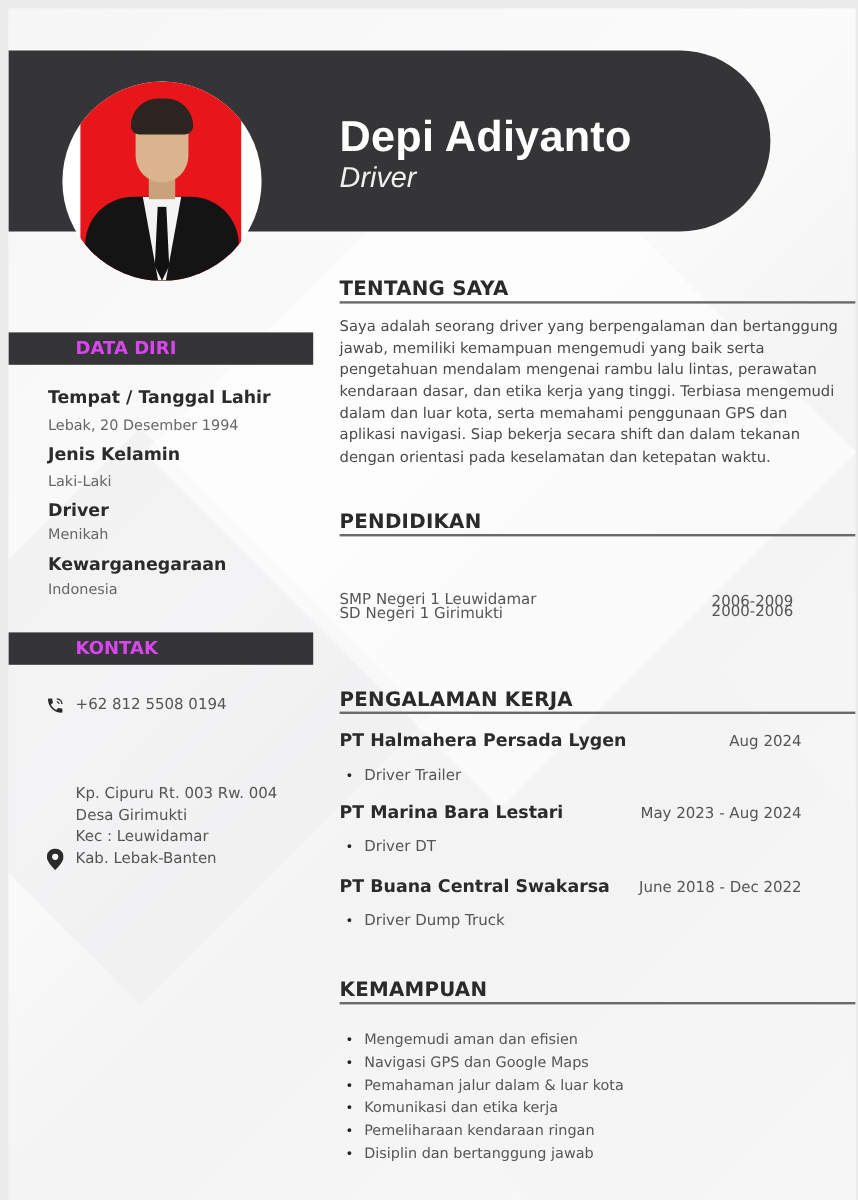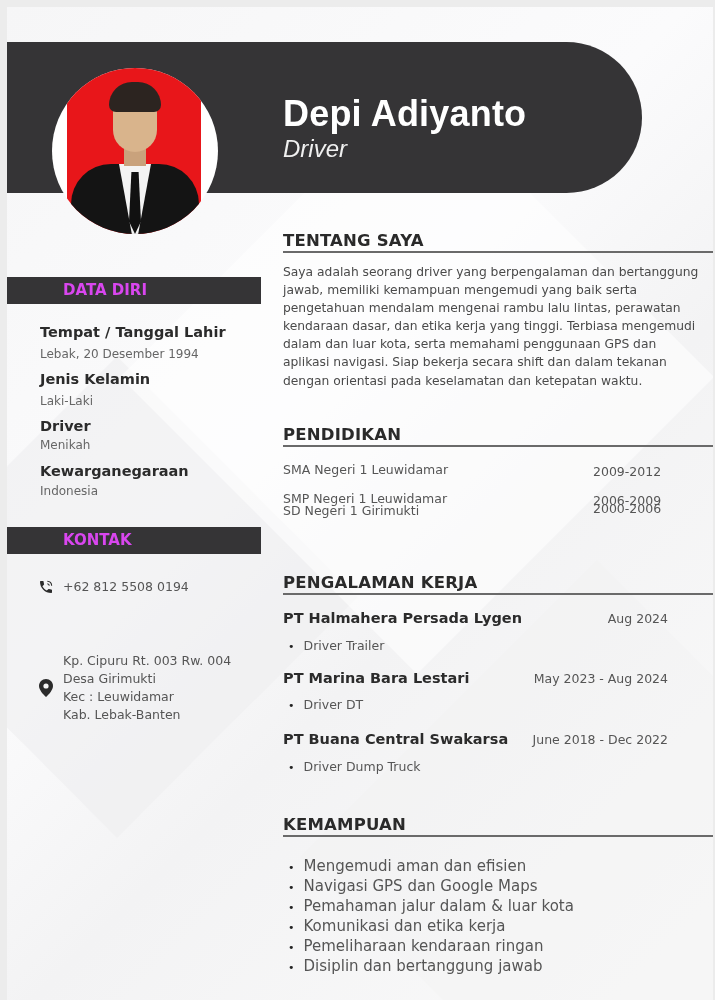--- a/index.html
+++ b/index.html
@@ -64,42 +64,42 @@
     background: #353436; color: #d946ef;
     font-family: "DejaVu Sans", sans-serif; font-weight: bold; font-size: 15px;
     line-height: 27px; padding-left: 56px; box-sizing: border-box;
   }
   .dd-label {
     position: absolute; left: 33px; font-weight: bold; font-size: 14.5px; color: #2b2b2b;
   }
   .dd-value {
     position: absolute; left: 33px; font-size: 12px; color: #666;
   }
-  .contact-row { position: absolute; left: 30px; display: flex; align-items: center; }
+  .contact-row { position: absolute; left: 30px; display: flex; align-items: flex-end; }
   .contact-row .ic { width: 18px; height: 16px; margin-right: 8px; display:flex; align-items:center; justify-content:center; }
   .contact-row .txt { font-size: 12.5px; color: #555; line-height: 18px; }
 
   .sec-head {
     position: absolute; left: 276px; width: 430px;
     font-weight: bold; font-size: 16.5px; color: #2a2a2a;
     border-bottom: 2px solid #6a6a6a; padding-bottom: 1px; letter-spacing: .2px;
   }
   .about {
     position: absolute; left: 276px; top: 256px; width: 420px;
     font-size: 12.3px; line-height: 18.1px; color: #4a4a4a;
   }
   .edu-row { position: absolute; left: 276px; width: 385px; display:flex; justify-content: space-between; font-size: 12.5px; color:#555; }
   .edu-row .yr { width: 75px; text-align: left; }
   .job-head { position: absolute; left: 276px; width: 385px; display:flex; justify-content: space-between; align-items: baseline; }
   .job-head .co { font-weight: bold; font-size: 14.5px; color: #2b2b2b; }
   .job-head .dt { font-size: 12.5px; color: #555; }
   .bullet { position: absolute; left: 281px; font-size: 12.5px; color: #555; }
   .bullet::before { content: "\2022"; color: #222; margin-right: 9px; font-size: 11px; }
   .skills { position: absolute; left: 281px; top: 850px; margin: 0; padding: 0; list-style: none; }
-  .skills li { font-size: 15px; color: #555; line-height: 18.1px; }
+  .skills li { font-size: 12px; color: #555; line-height: 18.1px; }
   .skills li::before { content: "\2022"; color: #222; margin-right: 9px; font-size: 11px; }
 </style>
 </head>
 <body>
 
 <div class="paper">
   <div class="bg-shape s1"></div>
   <div class="bg-shape s2"></div>
   <div class="bg-shape s3"></div>
 
@@ -150,24 +150,20 @@
       <div>Desa Girimukti</div>
       <div>Kec : Leuwidamar</div>
       <div>Kab. Lebak-Banten</div>
     </span>
   </div>
 
   <div class="sec-head" style="top:224px;">TENTANG SAYA</div>
   <div class="about">Saya adalah seorang driver yang berpengalaman dan bertanggung jawab, memiliki kemampuan mengemudi yang baik serta pengetahuan mendalam mengenai rambu lalu lintas, perawatan kendaraan dasar, dan etika kerja yang tinggi. Terbiasa mengemudi dalam dan luar kota, serta memahami penggunaan GPS dan aplikasi navigasi. Siap bekerja secara shift dan dalam tekanan dengan orientasi pada keselamatan dan ketepatan waktu.</div>
 
   <div class="sec-head" style="top:418px;">PENDIDIKAN</div>
-  <div class="edu-row" style="top:455px;">
-    <span>SMA Negeri 1 Leuwidamar</span>
-    <span class="yr" style="margin-top:2px;">2009-2012</span>
-  </div>
   <div class="edu-row" style="top:484px;">
     <span>SMP Negeri 1 Leuwidamar</span>
     <span class="yr" style="margin-top:2px;">2006-2009</span>
   </div>
   <div class="edu-row" style="top:496px;">
     <span>SD Negeri 1 Girimukti</span>
     <span class="yr" style="margin-top:-2px;">2000-2006</span>
   </div>
 
   <div class="sec-head" style="top:566px;">PENGALAMAN KERJA</div>

